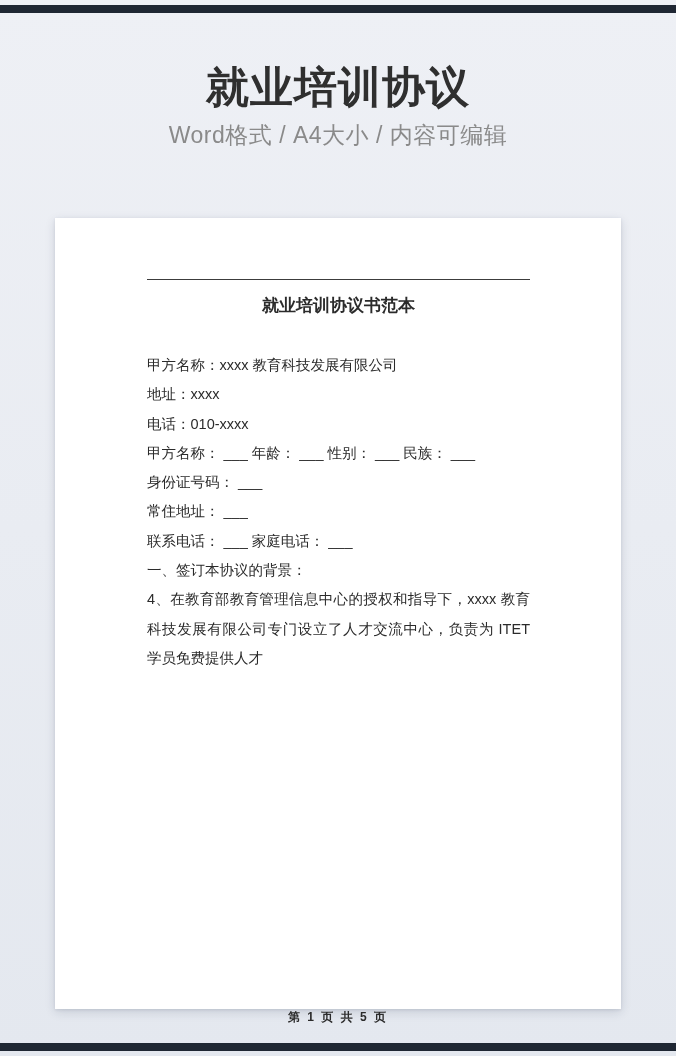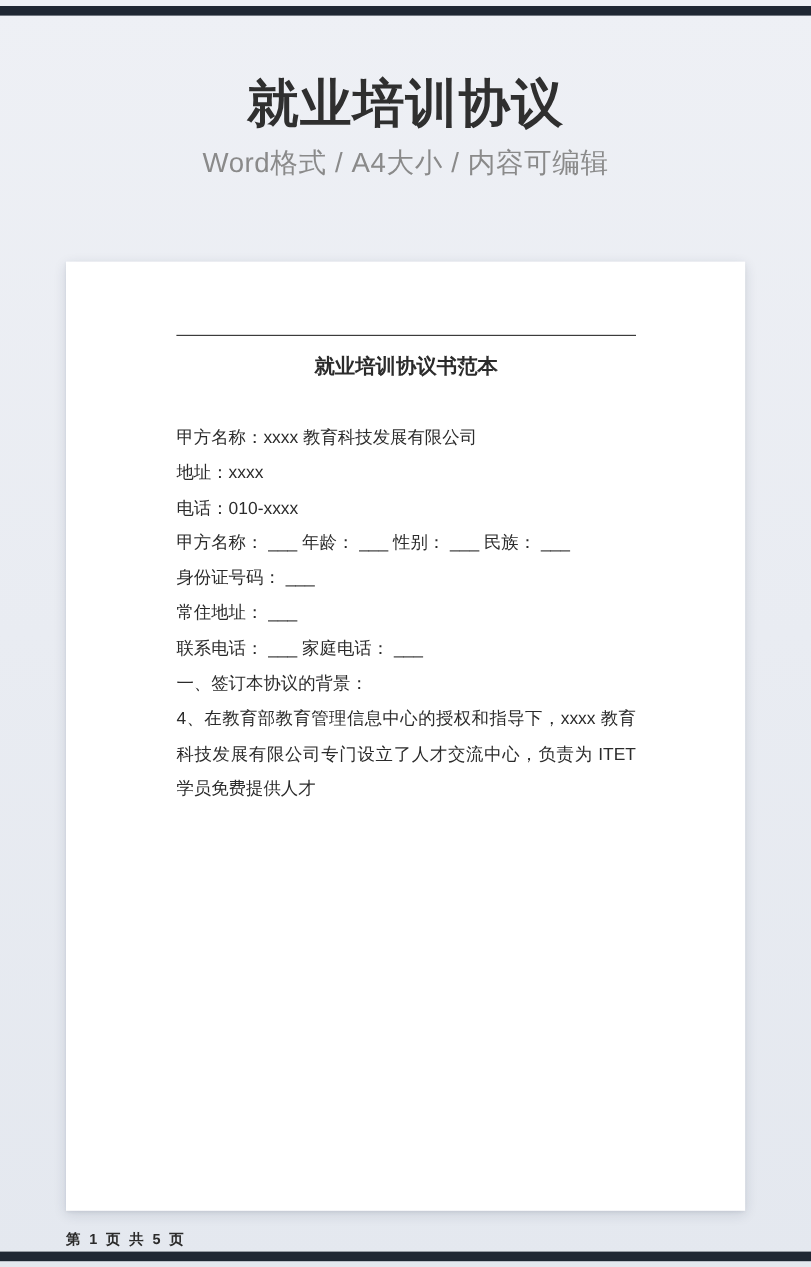--- a/index.html
+++ b/index.html
@@ -53,21 +53,21 @@
   .doc-title{
     margin:14px 0 0 0;font-size:17px;line-height:24px;font-weight:bold;
     text-align:center;color:var(--body-text);
   }
   .doc-body{
     margin-top:33px;font-size:14.5px;line-height:29.3px;
     text-align:justify;text-justify:inter-ideograph;
   }
   .doc-body p{margin:0;}
   .page-footer{
-    position:absolute;left:0;right:0;bottom:28px;
+    position:absolute;left:0;right:0;bottom:44px;text-align:center;
     font-size:12px;font-weight:bold;letter-spacing:2px;
     color:var(--body-text);
   }
 </style>
 </head>
 <body>
 
 <div class="accent-bar top"></div>
 
 <header class="hero">

